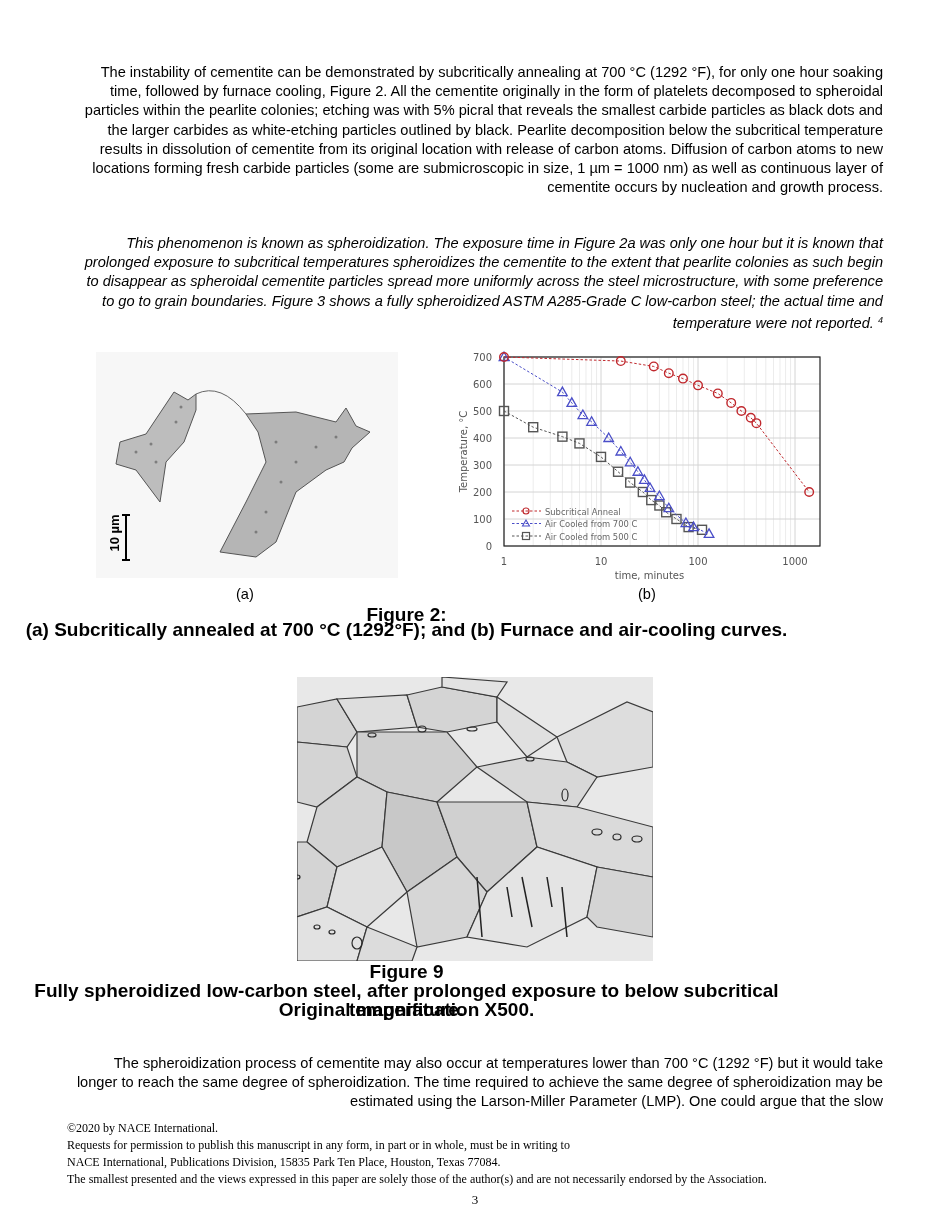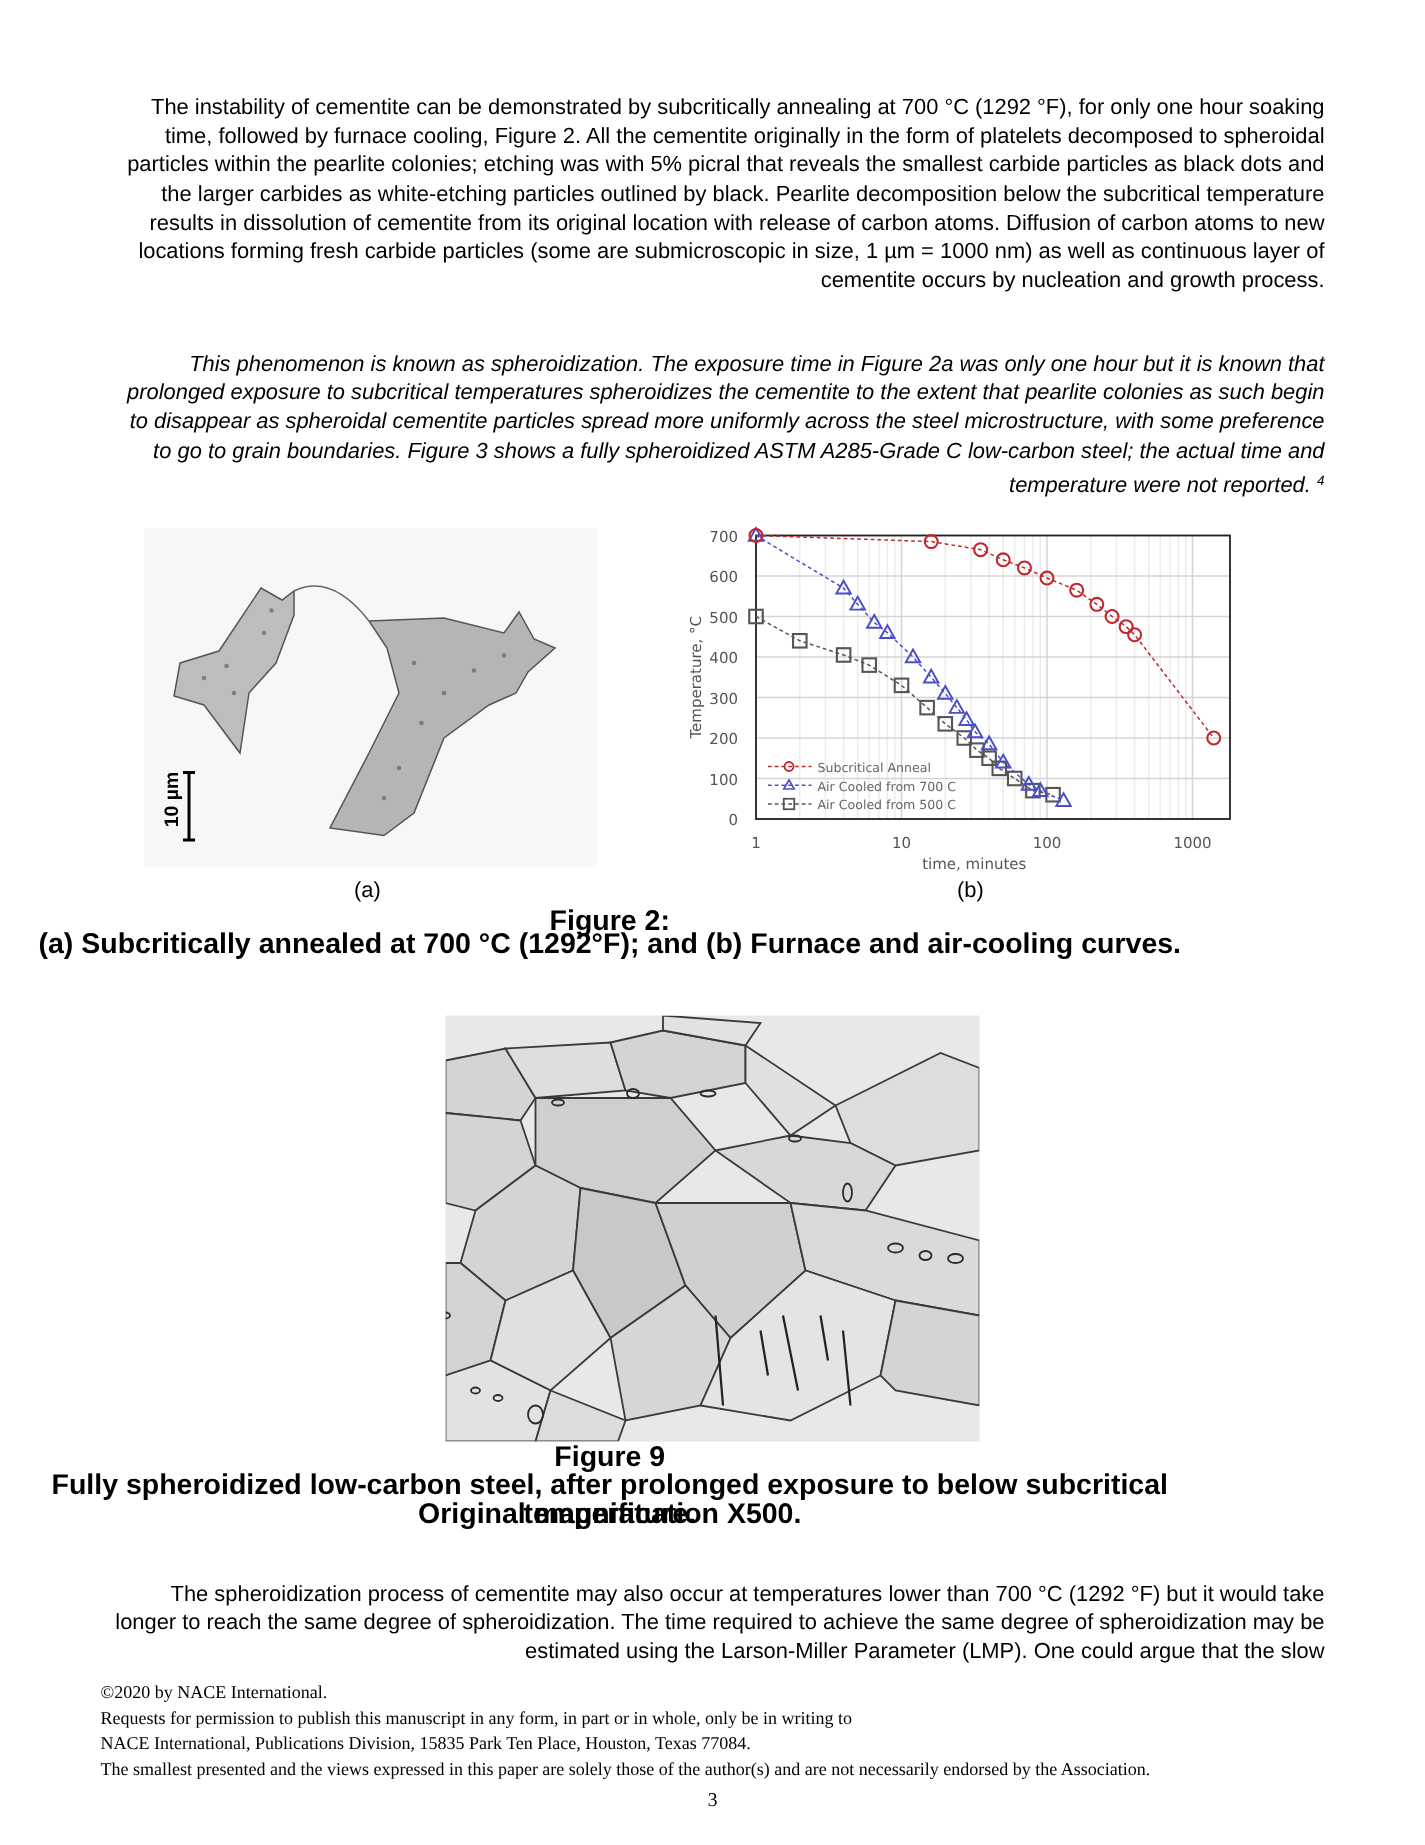--- a/index.html
+++ b/index.html
@@ -231,16 +231,16 @@
   </svg>
 </div>
 
 <p class="caption" style="top:962px;">Figure 9</p>
 <p class="caption" style="top:981px;text-align:center;">Fully spheroidized low-carbon steel, after prolonged exposure to below subcritical temperature.</p>
 <p class="caption" style="top:1000px;">Original magnification X500.</p>
 
 <p class="para" id="p3">The spheroidization process of cementite may also occur at temperatures lower than 700 °C (1292 °F) but it would take longer to reach the same degree of spheroidization.  The time required to achieve the same degree of spheroidization may be estimated using the Larson-Miller Parameter (LMP).  One could argue that the slow</p>
 
 <p class="footer" style="top:1120px;">©2020 by NACE International.</p>
-<p class="footer" style="top:1137px;">Requests for permission to publish this manuscript in any form, in part or in whole, only be in writing to</p>
+<p class="footer" style="top:1137px;">Requests for permission to publish this manuscript in any form, in part or in whole, must be in writing to</p>
 <p class="footer" style="top:1154px;">NACE International, Publications Division, 15835 Park Ten Place, Houston, Texas 77084.</p>
 <p class="footer" style="top:1171px;">The smallest presented and the views expressed in this paper are solely those of the author(s) and are not necessarily endorsed by the Association.</p>
 <div class="pagenum">3</div>
 
 </body></html>

